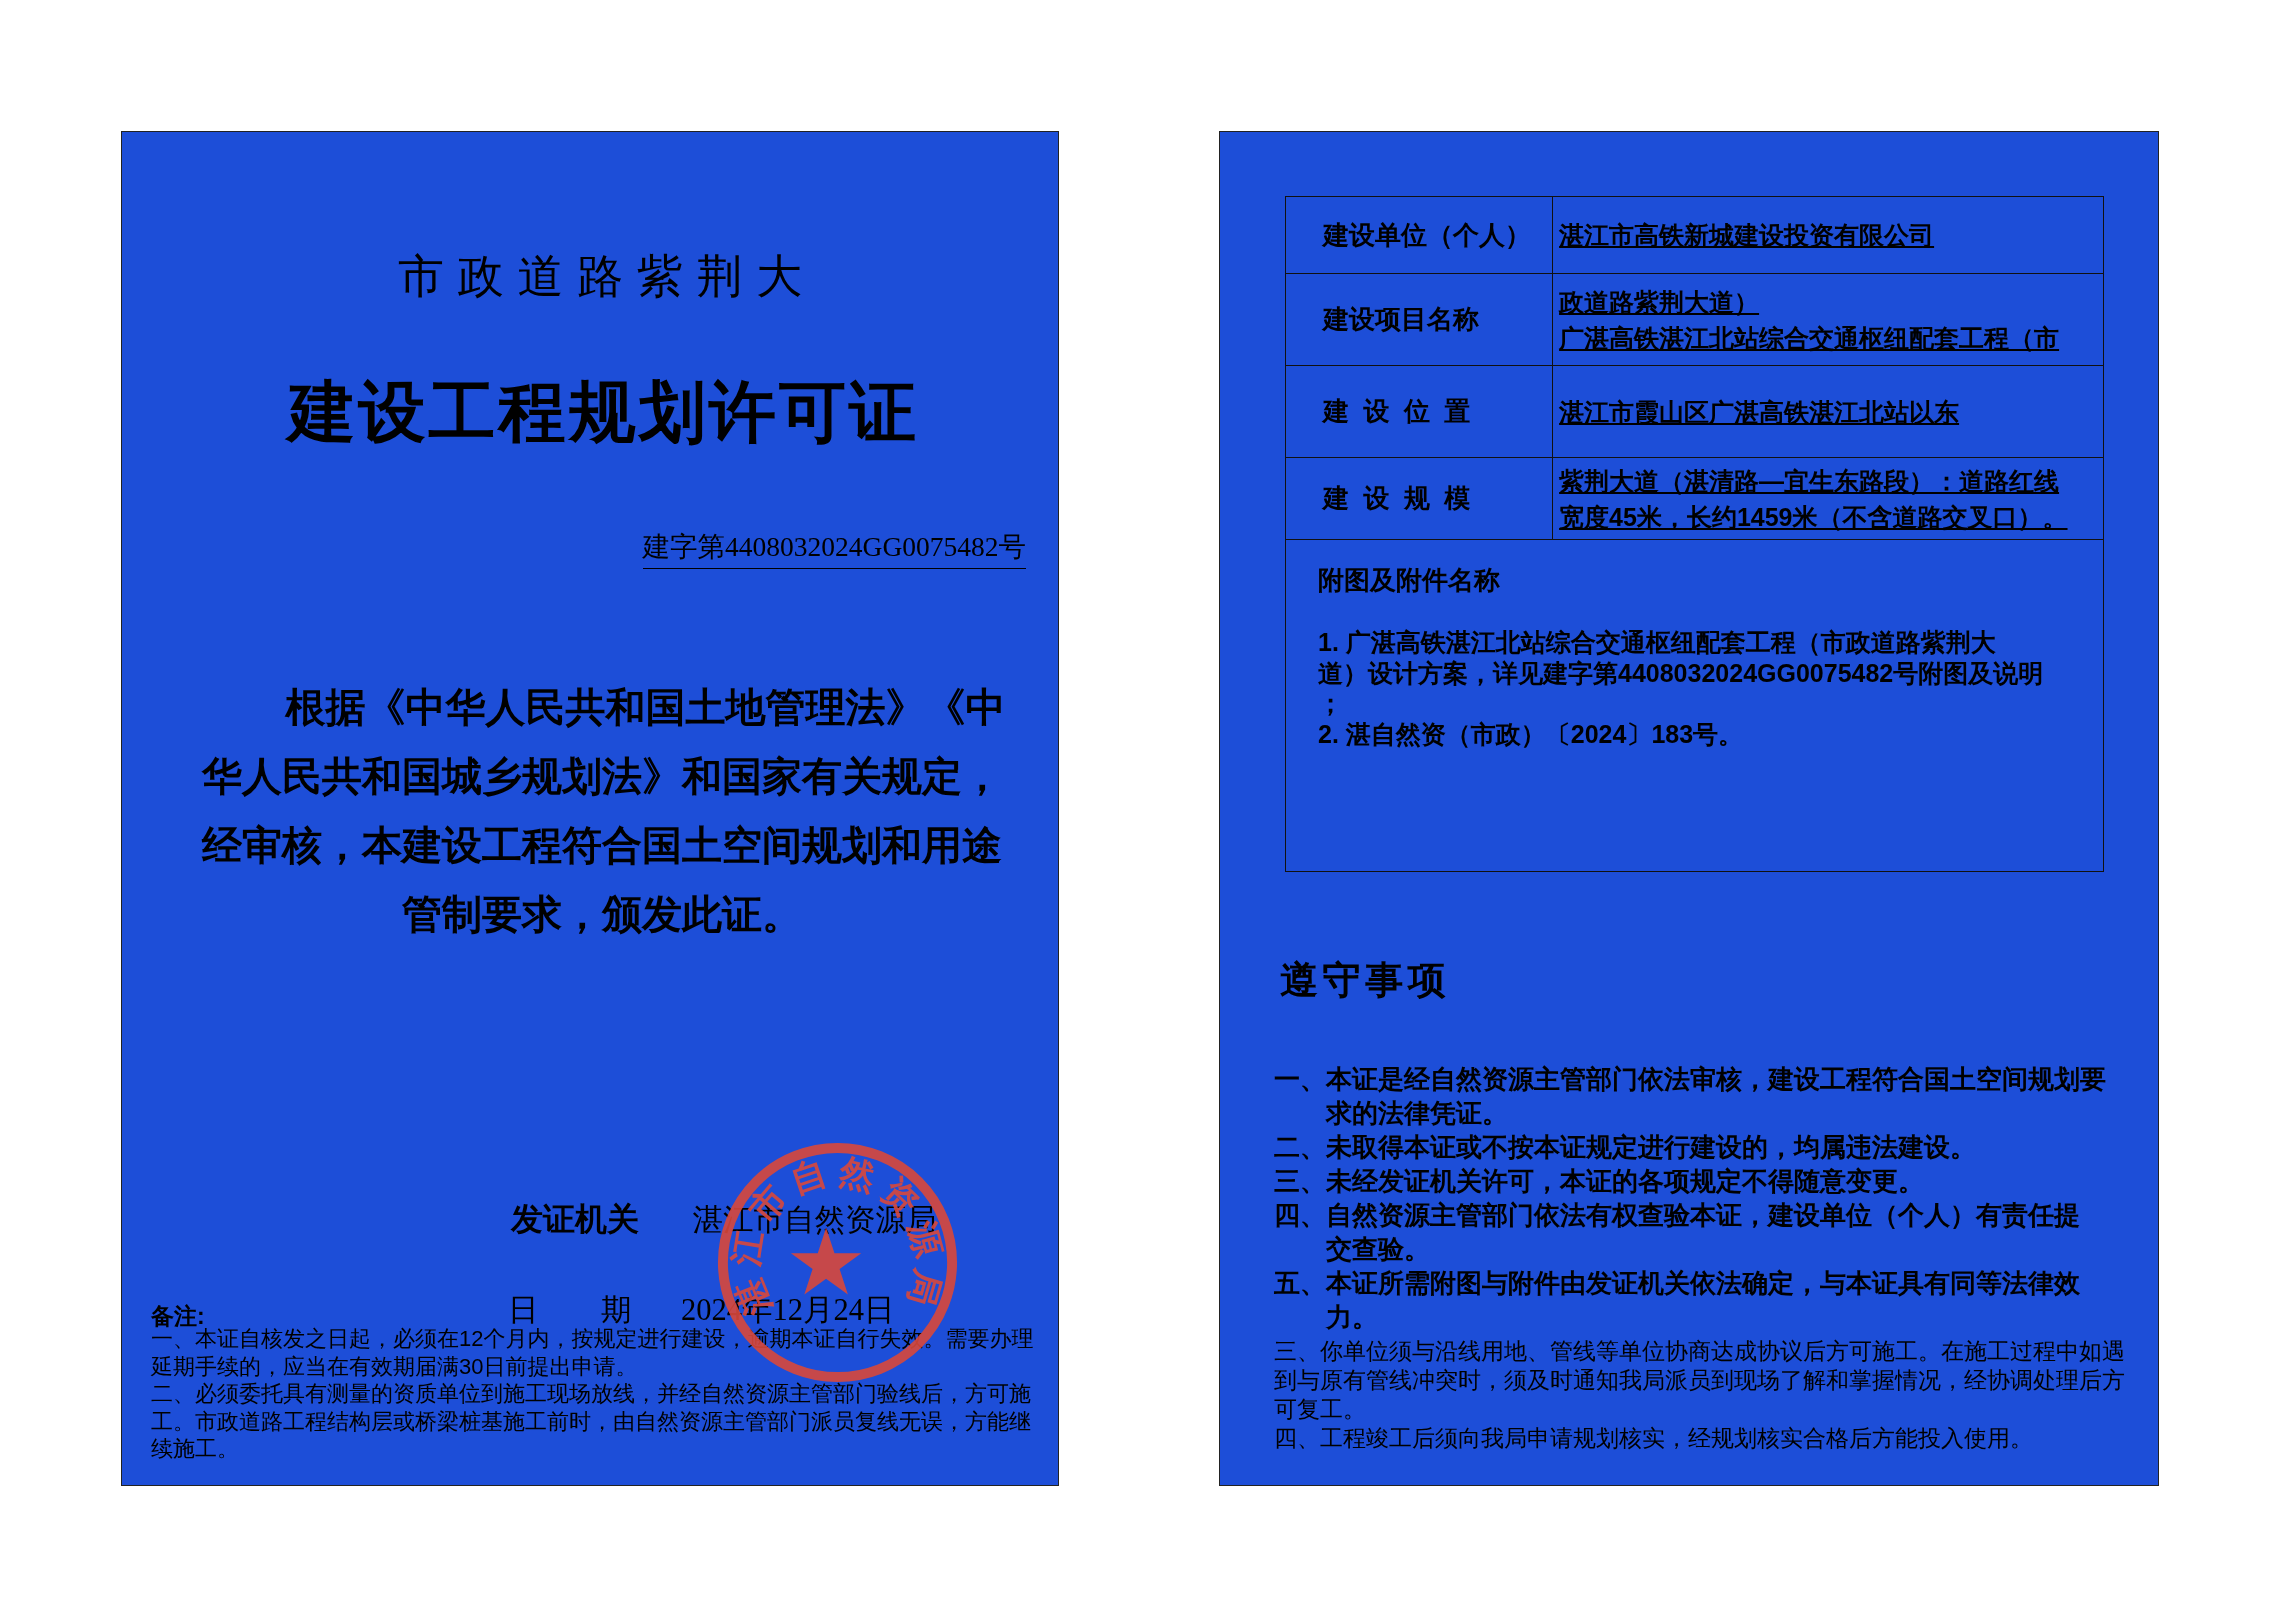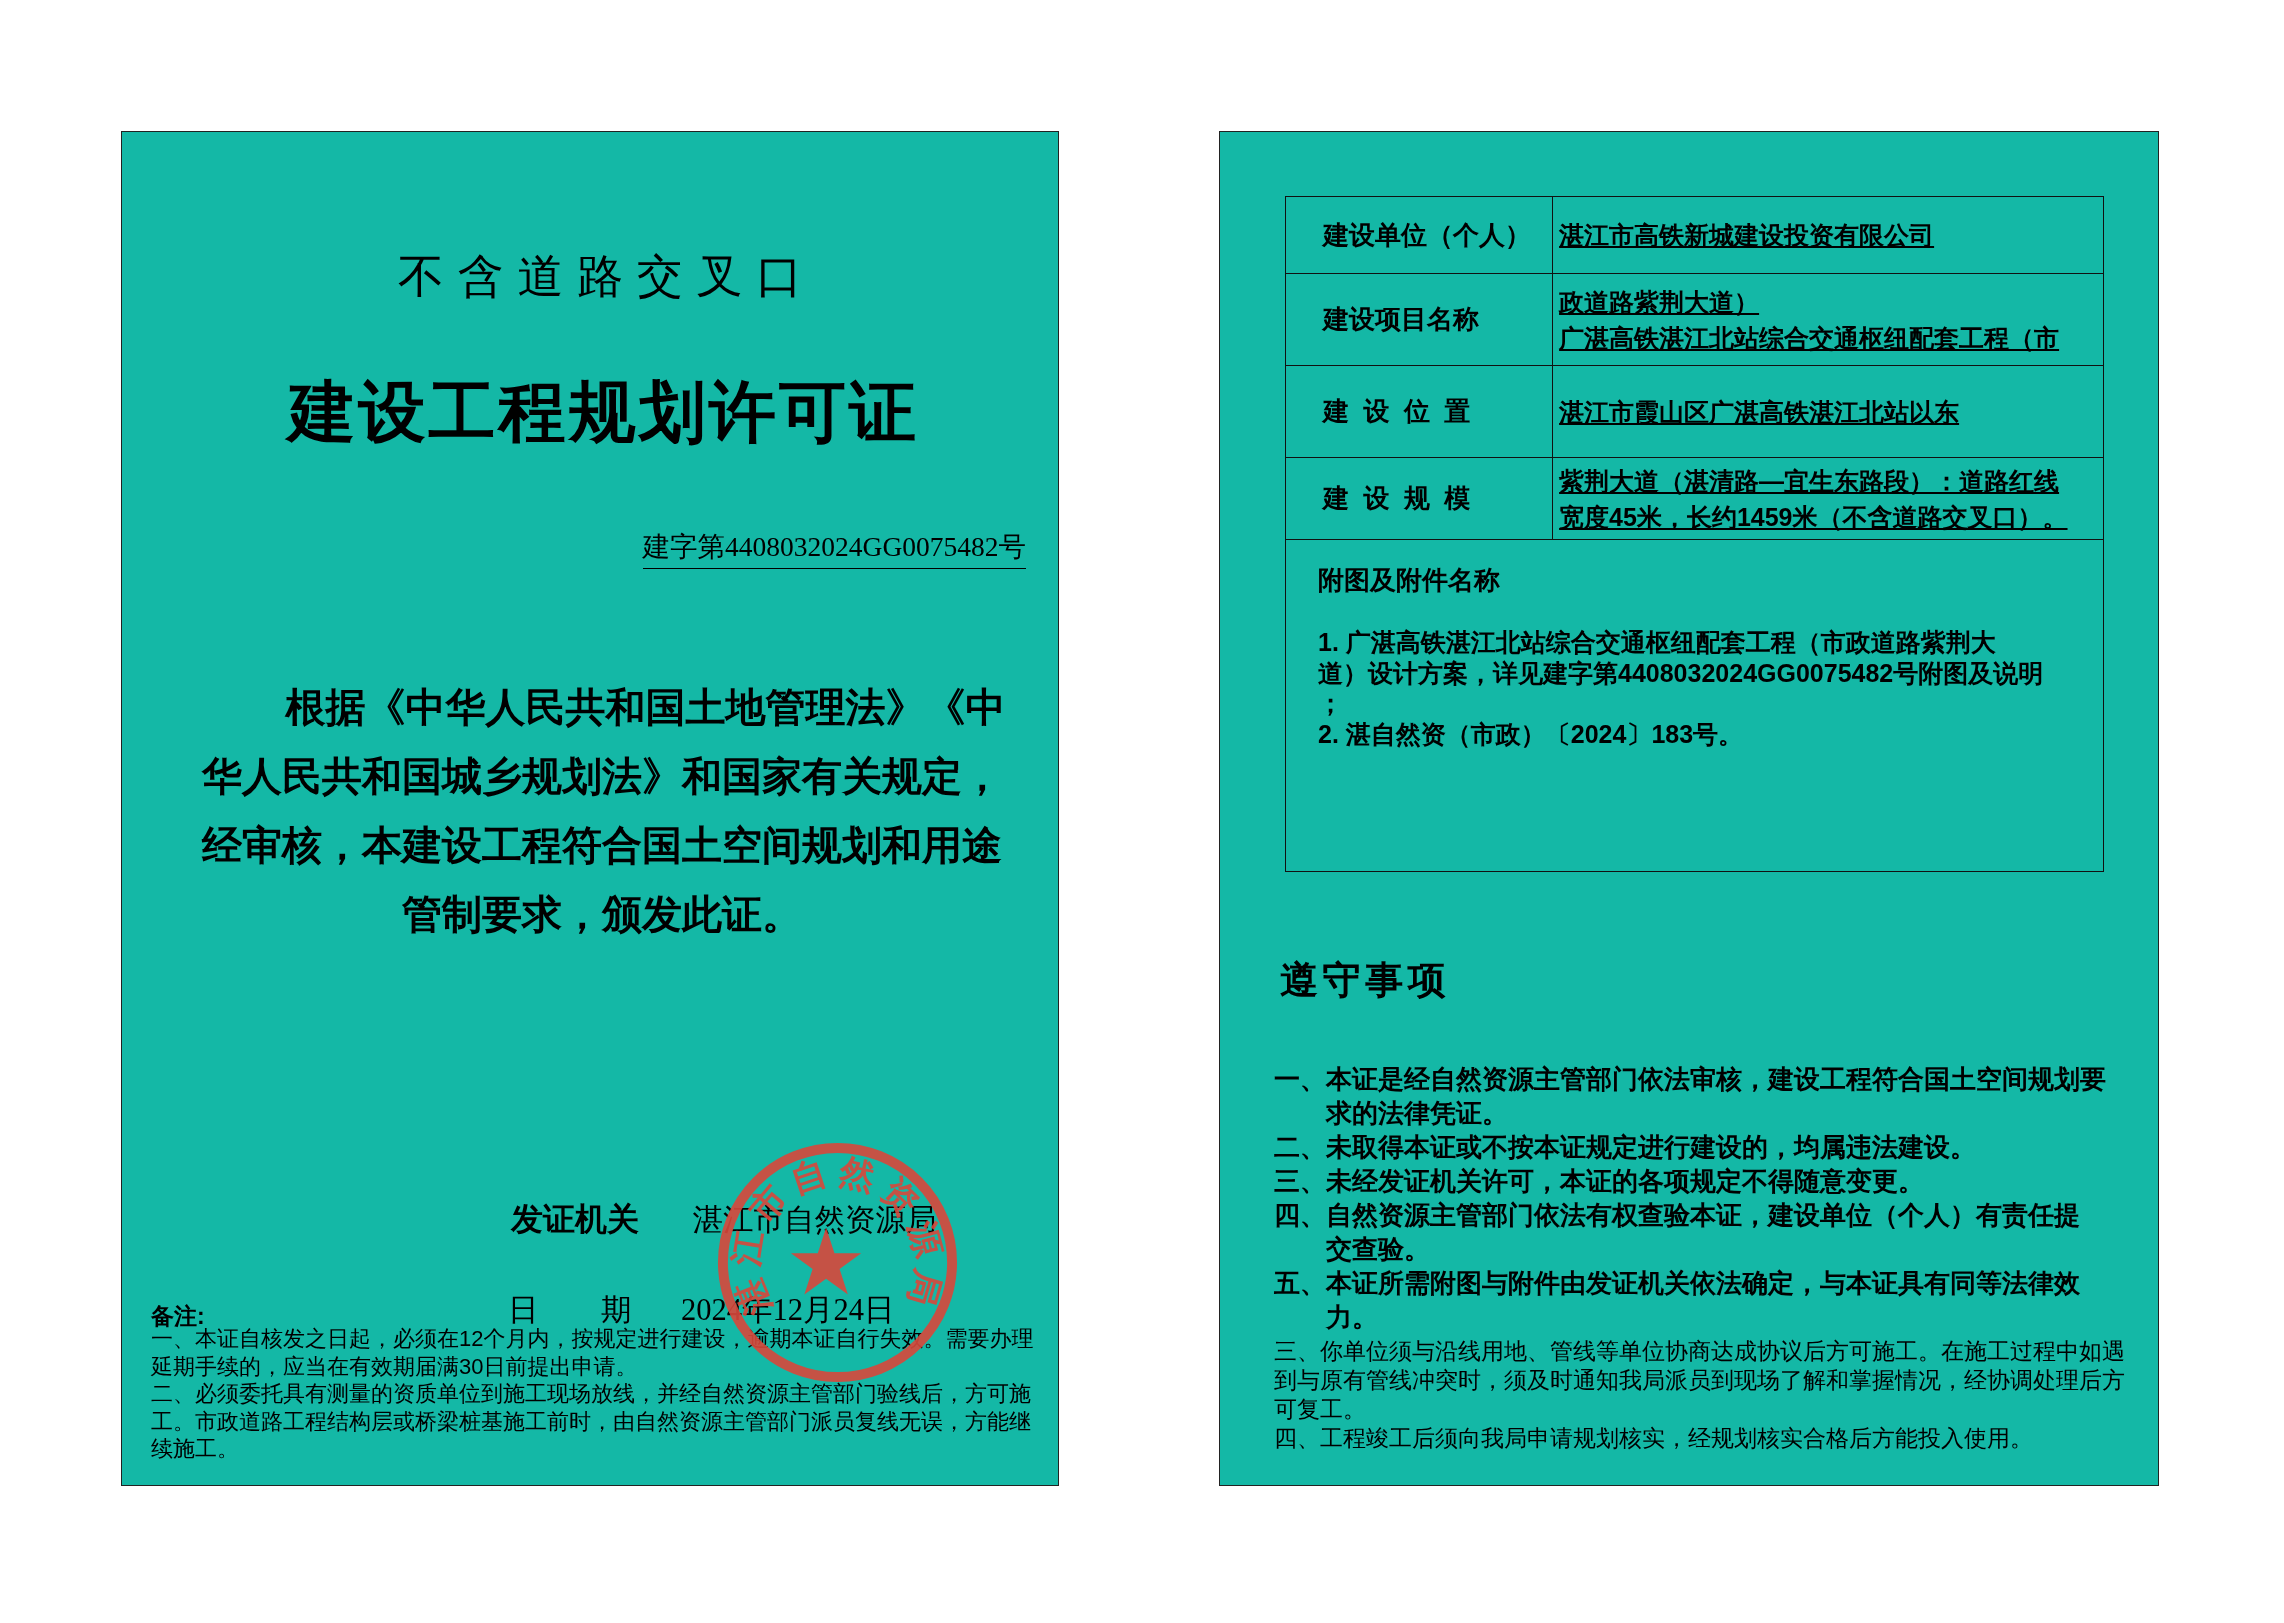--- a/index.html
+++ b/index.html
@@ -1,19 +1,19 @@
 <!DOCTYPE html>
 <html style="font-size:12.2px"><head>
 <meta charset="utf-8">
 <style>
   * { margin:0; padding:0; box-sizing:border-box; }
   html,body { width:2284px; height:1624px; background:#ffffff; }
   body { position:relative; font-family:"Liberation Sans","DejaVu Sans",sans-serif; color:#000; }
 
-  .page { position:absolute; top:131px; height:1355px; background:#14b8a6;
+  .page { position:absolute; top:131px; height:1355px; background:#1d4ed8;
           border:1.5px solid #222; overflow:hidden; }
   .page-left  { left:121px;  width:938px; }
   .page-right { left:1219px; width:940px; }
 
   
   .nation-title { position:absolute; top:121px; left:0; right:0; text-align:center;
     font-family:"Liberation Serif","DejaVu Serif",serif;
     font-size:46px; line-height:47px; letter-spacing:13.7px; margin-left:34px; }
   .cert-title { position:absolute; top:243px; left:0; right:0; text-align:center;
     font-weight:700; font-size:67px; line-height:73px; letter-spacing:3.1px; margin-left:27.5px; }
@@ -72,21 +72,21 @@
   .c-lines .line { white-space:nowrap; }
   .comply-notes { position:absolute; top:1205px; left:54px; width:870px;
     font-weight:400; font-size:23px; line-height:29px; }
   .comply-notes .line { white-space:nowrap; }
 </style>
 </head>
 <body>
 
 <div class="page page-left">
 
-  <div class="nation-title">不含道路交叉口</div>
+  <div class="nation-title">市政道路紫荆大</div>
 
   <div class="cert-title">建设工程规划许可证</div>
 
   <div class="serial">建字第4408032024GG0075482号</div>
 
   <div class="main-body">
     <div class="line">根据《中华人民共和国土地管理法》《中</div>
     <div class="line">华人民共和国城乡规划法》和国家有关规定，</div>
     <div class="line">经审核，本建设工程符合国土空间规划和用途</div>
     <div class="line">管制要求，颁发此证。</div>

